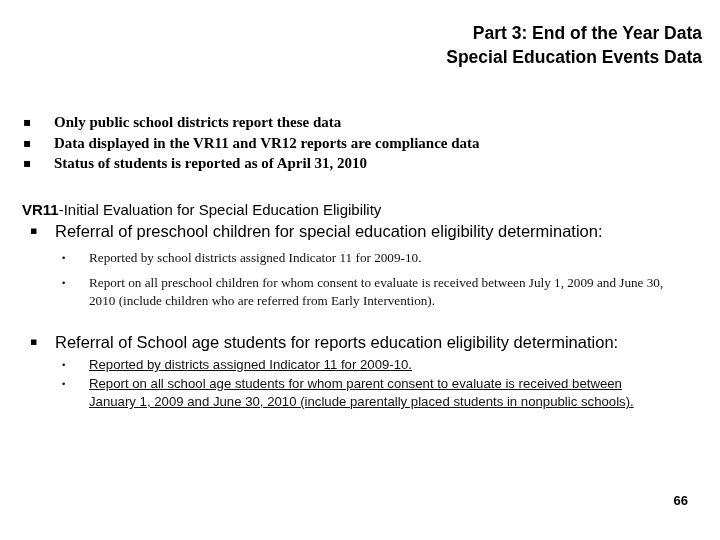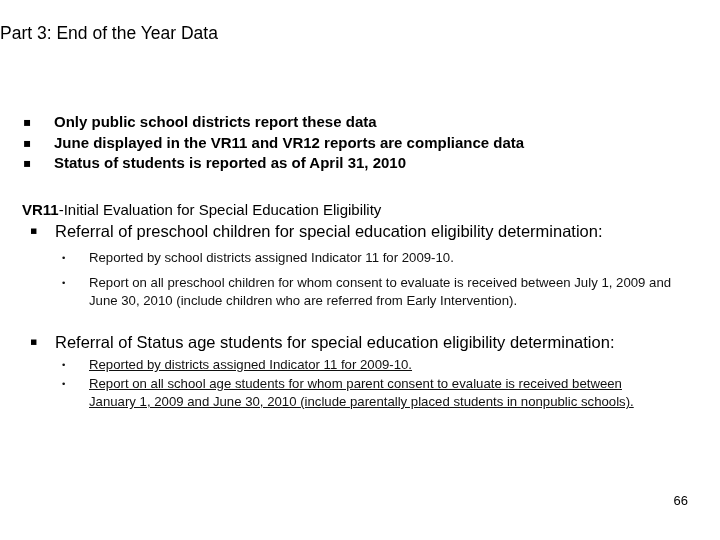--- a/index.html
+++ b/index.html
@@ -22,22 +22,22 @@
     height: 540px;
     box-sizing: border-box;
   }
 
   
   .title-block {
     position: absolute;
     left: 0;
     top: 21px;
     width: 702px;
-    text-align: left;
-    font-weight: normal;
+    text-align: right;
+    font-weight: bold;
     font-size: 17.5px;
     line-height: 24px;
     letter-spacing: 0px;
   }
   .title-line {
     display: block;
     white-space: nowrap;
   }
 
   
@@ -58,21 +58,21 @@
     flex: 0 0 32px;
     width: 32px;
     font-family: "DejaVu Sans", sans-serif;
     font-size: 12px;
     line-height: 20.5px;
     font-weight: normal;
     text-align: left;
     padding-left: 1px;
     box-sizing: border-box;
   }
-  .l1 .txt { flex: 1 1 auto; }
+  .l1 .txt { flex: 1 1 auto; font-family: Liberation Serif, serif; }
 
   
   .vr-heading {
     position: absolute;
     left: 22px;
     top: 200px;
     font-size: 15px;
     line-height: 20px;
     font-weight: normal;
     white-space: nowrap;
@@ -125,51 +125,52 @@
     flex: 0 0 31px;
     width: 31px;
     font-family: "DejaVu Sans", sans-serif;
     font-size: 9px;
     line-height: 18.5px;
     text-align: left;
     padding-left: 3px;
     box-sizing: border-box;
   }
   .l2 .txt { flex: 1 1 auto; }
-  .l2group.g1 .txt { max-width: 584px; }
+  .l2group.g1 .txt { max-width: 584px; font-family: Liberation Serif, serif; }
   .l2group.g2 .txt { max-width: 578px; text-decoration: underline; }
 
   
   .page-number {
     position: absolute;
     right: 32px;
     top: 493px;
     font-size: 13px;
     line-height: 16px;
-    font-weight: normal;
+    font-weight: bold;
     color: #000000;
   }
 </style>
 </head>
 <body>
 
 <div class="slide">
 
   <div class="title-block">
     <span class="title-line">Part 3: End of the Year Data</span>
+    <span class="title-line">Special Education Events Data</span>
   </div>
 
   <div class="group-top">
     <div class="l1">
       <span class="marker">▪</span>
       <span class="txt">Only public school districts report these data</span>
     </div>
     <div class="l1">
       <span class="marker">▪</span>
-      <span class="txt">June displayed in the VR11 and VR12 reports are compliance data</span>
+      <span class="txt">Data displayed in the VR11 and VR12 reports are compliance data</span>
     </div>
     <div class="l1">
       <span class="marker">▪</span>
       <span class="txt">Status of students is reported as of April 31, 2010</span>
     </div>
   </div>
 
   <div class="vr-heading">
     <span class="bold">VR11</span><span>-Initial Evaluation for Special Education Eligibility</span>
   </div>
@@ -185,21 +186,21 @@
       <span class="txt">Reported by school districts assigned Indicator 11 for 2009-10.</span>
     </div>
     <div class="l2 spaced">
       <span class="marker">•</span>
       <span class="txt">Report on all preschool children for whom consent to evaluate is received between July 1, 2009 and June 30, 2010  (include children who are referred from Early Intervention).</span>
     </div>
   </div>
 
   <div class="l1b ref-schoolage">
     <span class="marker">▪</span>
-    <span class="txt">Referral of Status age students for special education eligibility determination:</span>
+    <span class="txt">Referral of School age students for reports education eligibility determination:</span>
   </div>
 
   <div class="l2group g2">
     <div class="l2">
       <span class="marker">•</span>
       <span class="txt">Reported by districts assigned Indicator 11 for 2009-10.</span>
     </div>
     <div class="l2">
       <span class="marker">•</span>
       <span class="txt">Report on all school age students for whom parent consent to evaluate is received between January 1, 2009 and June 30, 2010 (include parentally placed students in nonpublic schools).</span>

